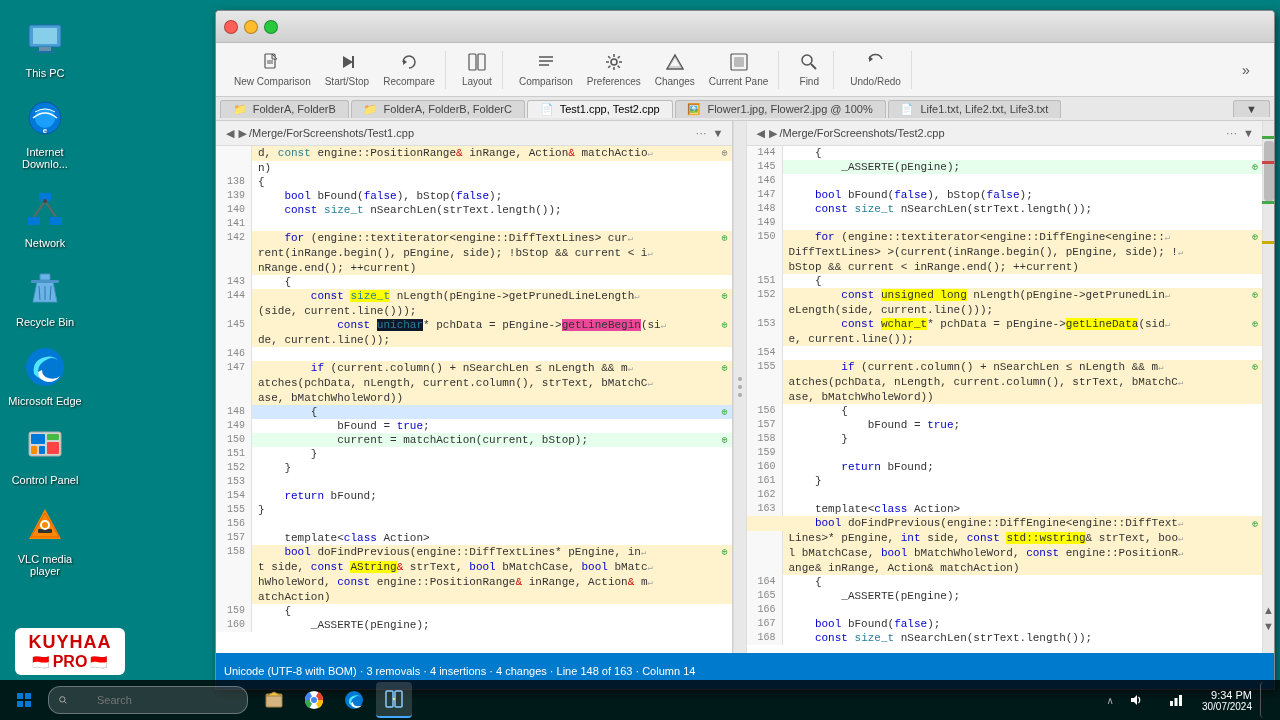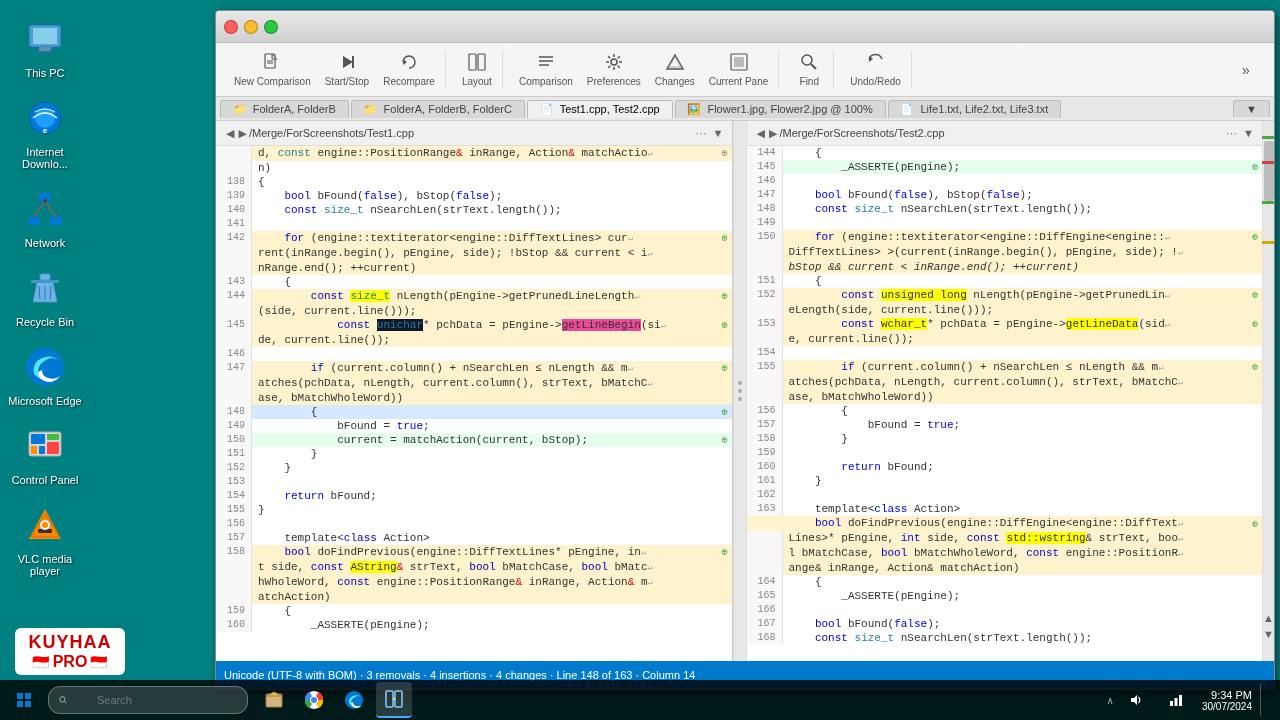--- a/index.html
+++ b/index.html
@@ -51,21 +51,21 @@
     .code-area { flex: 1; overflow: hidden; font-family: 'Consolas', 'Courier New', monospace; font-size: 11px; position: relative; }
     .code-line { display: flex; min-height: 14px; white-space: pre; }
     .line-num { min-width: 36px; text-align: right; padding-right: 6px; color: #888; background: #f8f8f8; border-right: 1px solid #e0e0e0; font-size: 10px; user-select: none; flex-shrink: 0; line-height: 14px; }
     .line-content { padding-left: 6px; flex: 1; line-height: 14px; color: #333; }
 
     
     .splitter { width: 14px; background: #e8e8e8; border-left: 1px solid #ddd; border-right: 1px solid #ddd; display: flex; flex-direction: column; align-items: center; justify-content: center; cursor: col-resize; flex-shrink: 0; }
     .splitter-dot { width: 4px; height: 4px; border-radius: 50%; background: #aaa; margin: 2px 0; }
 
     
-    .status-bar { background: #007ACC; color: white; height: 28px; display: flex; align-items: center; padding: 0 8px; font-size: 11px; }
+    .status-bar { background: #007ACC; color: white; height: 36px; display: flex; align-items: center; padding: 0 8px; font-size: 11px; }
 
     
     .taskbar { position: absolute; bottom: 0; left: 0; right: 0; height: 40px; background: rgba(0,0,0,0.8); display: flex; align-items: center; padding: 0 4px; }
     .start-btn { width: 40px; height: 40px; display: flex; align-items: center; justify-content: center; cursor: pointer; }
     .taskbar-search { background: rgba(255,255,255,0.15); border: 1px solid rgba(255,255,255,0.3); border-radius: 12px; height: 28px; width: 200px; display: flex; align-items: center; padding: 0 10px; gap: 6px; cursor: text; margin: 0 4px; }
     .taskbar-search input { background: transparent; border: none; color: #ccc; font-size: 11px; outline: none; width: 150px; }
     .taskbar-icons { display: flex; align-items: center; gap: 4px; margin-left: 4px; }
     .taskbar-icon { width: 36px; height: 36px; display: flex; align-items: center; justify-content: center; cursor: pointer; border-radius: 4px; }
     .taskbar-right { margin-left: auto; display: flex; align-items: center; gap: 8px; padding-right: 8px; color: white; font-size: 10px; }
     .sys-tray { display: flex; align-items: center; gap: 4px; }
@@ -569,21 +569,21 @@
             </div>
             <div class="code-line" style="background:#fff3cd;">
               <span class="line-num">150</span>
               <span class="line-content">    <span style="color:#0000cc;">for</span> (engine::textiterator&lt;engine::DiffEngine&lt;engine::<span style="color:#aaa; font-size:9px;">↵</span></span>
               <span class="diff-btn" style="color:#44aa44;">⊕</span>
             </div>
             <div class="code-line" style="background:#fff3cd;">
               <span class="line-num"></span>
               <span class="line-content">DiffTextLines&gt; &gt;(current(inRange.begin(), pEngine, side); !<span style="color:#aaa; font-size:9px;">↵</span></span>
             </div>
-            <div class="code-line" style="background:#fff3cd;font-style:italic;">
+            <div class="code-line" style="background:#fff3cd;">
               <span class="line-num"></span>
               <span class="line-content">bStop &amp;&amp; current &lt; inRange.end(); ++current)</span>
             </div>
             <div class="code-line">
               <span class="line-num">151</span>
               <span class="line-content">    {</span>
             </div>
             <div class="code-line" style="background:#fff3cd;">
               <span class="line-num">152</span>
               <span class="line-content">        <span style="color:#0000cc;">const</span> <span style="background:#ffff00;">unsigned long</span> nLength(pEngine-&gt;getPrunedLin<span style="color:#aaa; font-size:9px;">↵</span></span>

